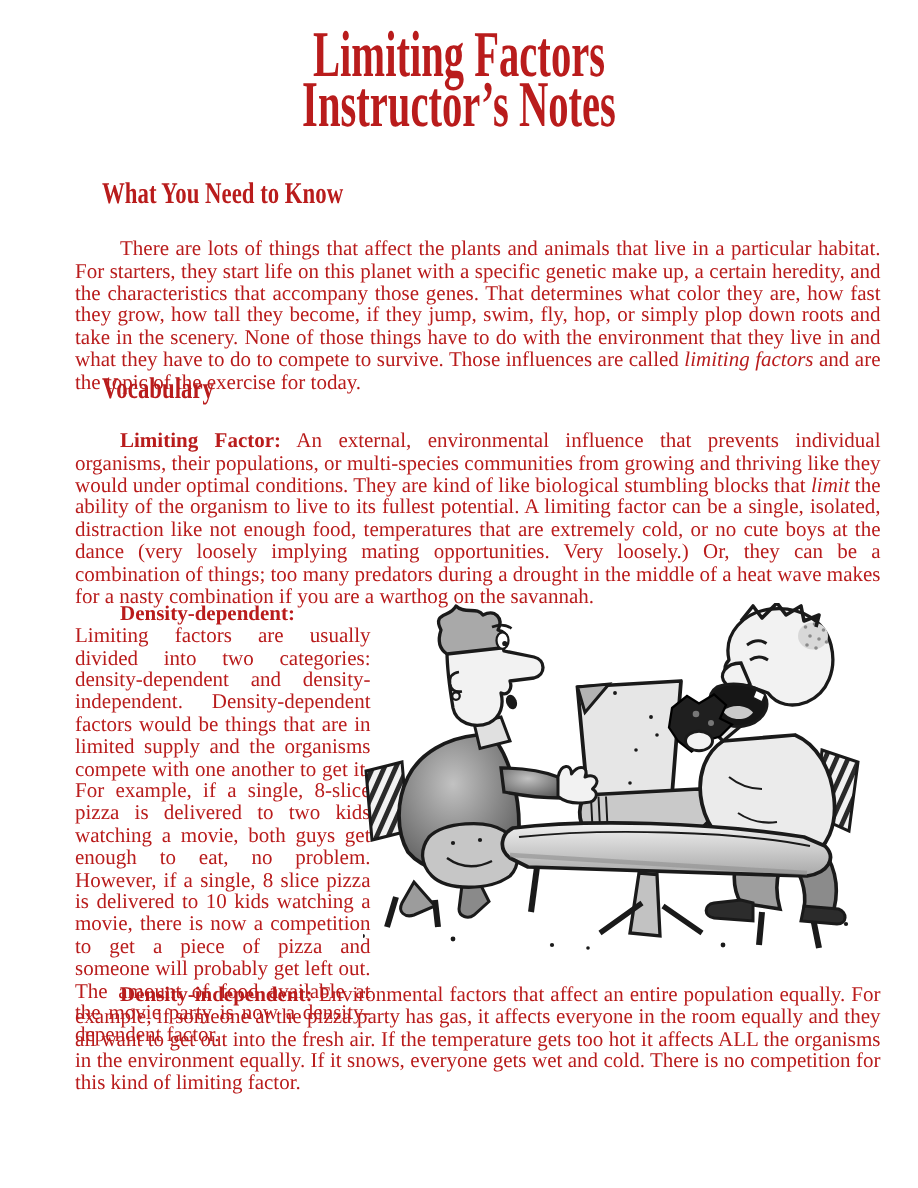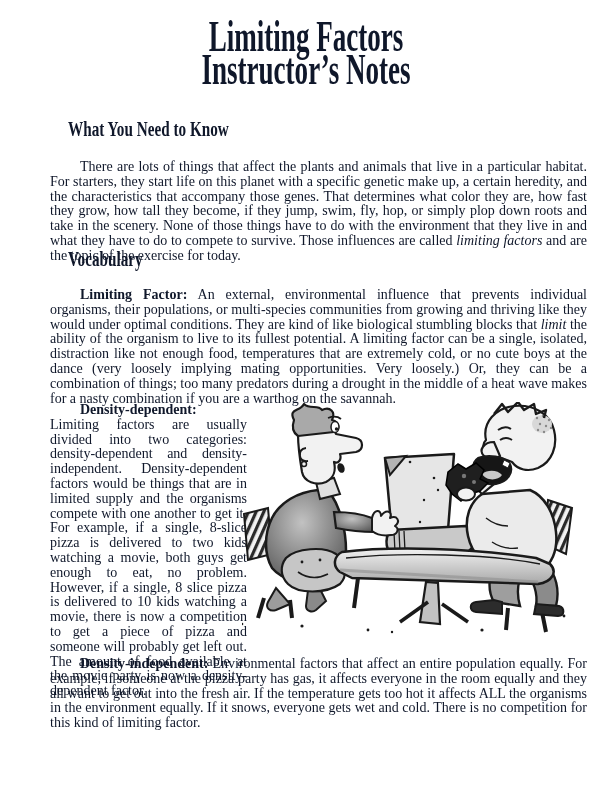--- a/index.html
+++ b/index.html
@@ -2,21 +2,21 @@
 <html><head>
 <meta charset="utf-8">
 <style>
   html,body{margin:0;padding:0;background:#fff;}
   #page{
     position:relative;
     width:612px;height:792px;
     background:#ffffff;
     overflow:hidden;
     font-family:"Liberation Serif","DejaVu Serif",serif;
-    color:#0f172a;
+    color:#b91c1c;
   }
   
   .doc-title{
     position:absolute;top:20px;left:0;width:612px;
     text-align:center;line-height:33px;
   }
   .doc-title .tline{
     display:block;
     font-size:41px;font-weight:bold;
     transform:scale(0.66,1.06);

